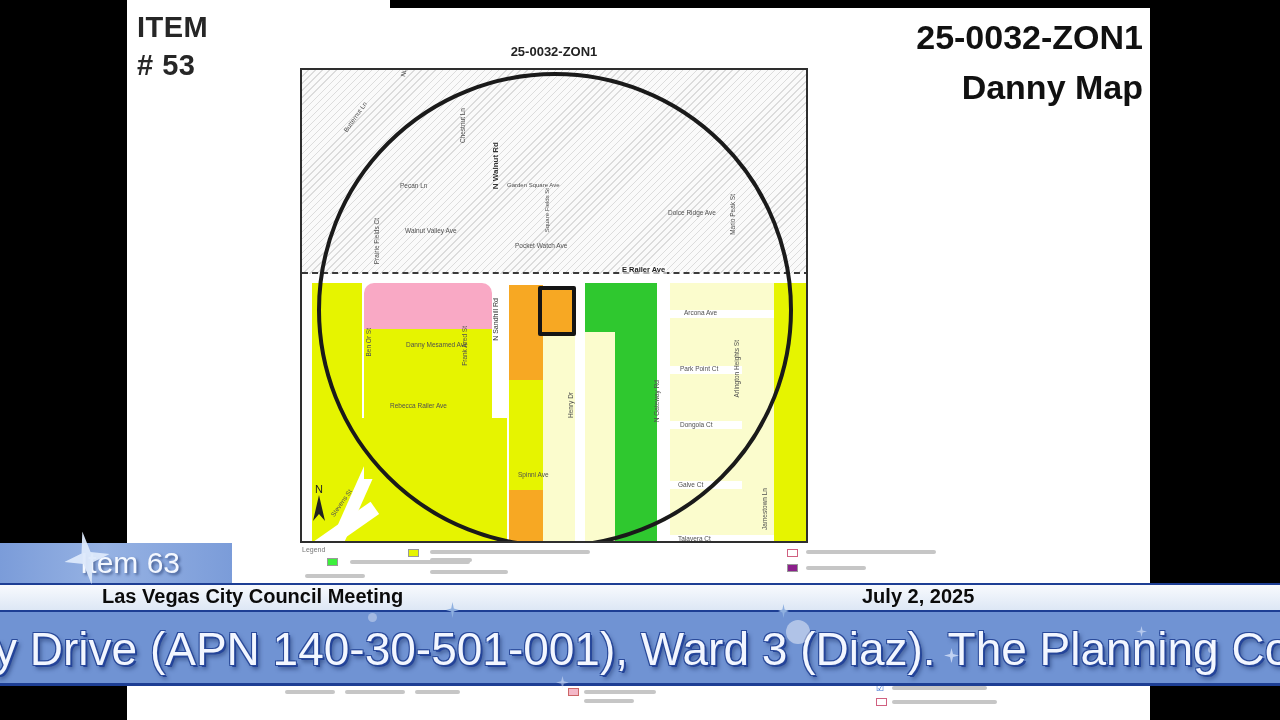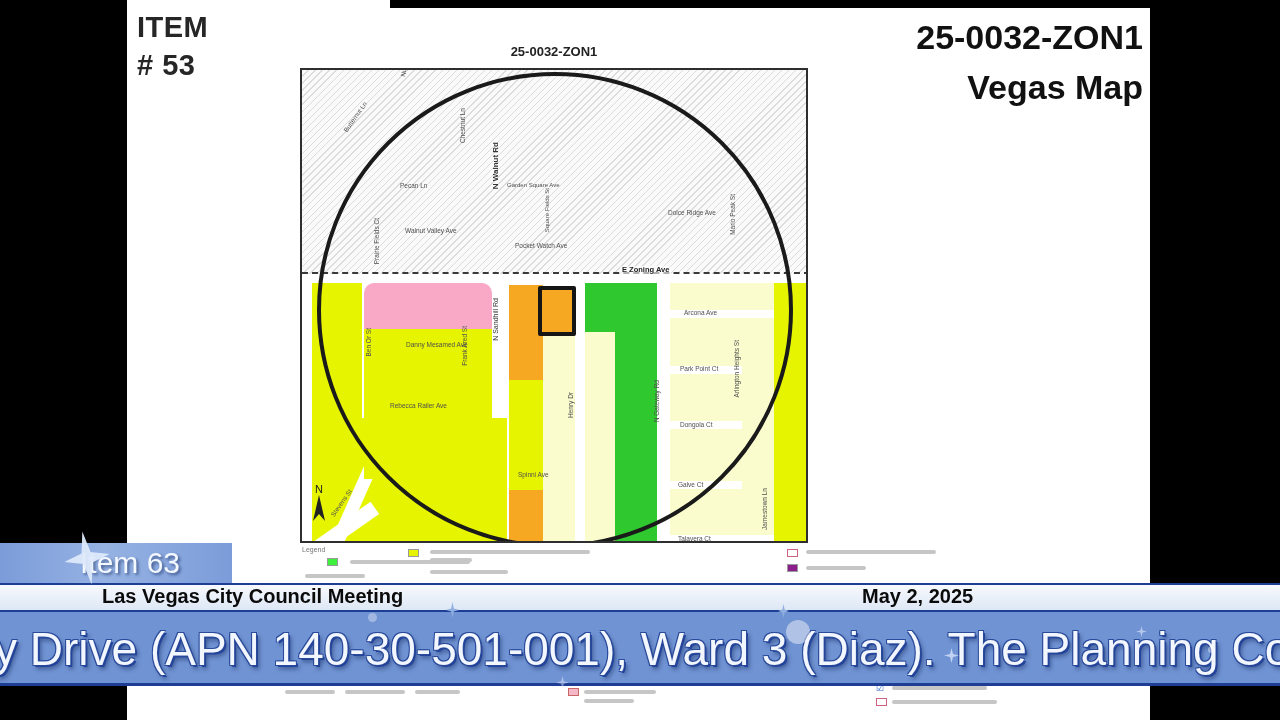--- a/index.html
+++ b/index.html
@@ -94,21 +94,21 @@
 
 <div class="slide"></div>
 <div class="top-black"></div>
 
 <div class="item-no">
   <div>ITEM</div>
   <div># 53</div>
 </div>
 <div class="case-title">
   <div>25-0032-ZON1</div>
-  <div>Vegas Map</div>
+  <div>Danny Map</div>
 </div>
 <div class="map-title">25-0032-ZON1</div>
 
 <div class="map">
   <div class="hatch"></div>
 
   <div class="zone z-chart" style="left:10px;top:213px;width:50px;height:262px;"></div>
   <div class="zone z-chart" style="left:10px;top:348px;width:195px;height:127px;"></div>
   <div class="zone z-road" style="left:8px;top:408px;width:15px;height:140px;transform:rotate(55deg);"></div>
   <div class="zone z-road" style="left:52px;top:350px;width:13px;height:140px;transform:rotate(24deg);"></div>
@@ -139,21 +139,21 @@
   <span class="ml v" style="left:158px;top:38px;">Chestnut Ln</span>
   <span class="ml v big" style="left:190px;top:72px;">N Walnut Rd</span>
   <span class="ml" style="left:98px;top:113px;">Pecan Ln</span>
   <span class="ml" style="left:205px;top:112px;font-size:6px;">Garden Square Ave</span>
   <span class="ml v" style="left:242px;top:118px;font-size:6px;">Square Fields St</span>
   <span class="ml" style="left:103px;top:158px;">Walnut Valley Ave</span>
   <span class="ml v" style="left:72px;top:148px;">Prairie Fields Ct</span>
   <span class="ml" style="left:213px;top:173px;">Pocket Watch Ave</span>
   <span class="ml" style="left:366px;top:140px;">Dolce Ridge Ave</span>
   <span class="ml v" style="left:428px;top:124px;">Mario Peak St</span>
-  <span class="ml owens-lbl" style="left:318px;top:196px;">E Zoning Ave</span>
+  <span class="ml owens-lbl" style="left:318px;top:196px;">E Railer Ave</span>
 
   <span class="ml v" style="left:190px;top:228px;font-size:7px;color:#333;">N Sandhill Rd</span>
   <span class="ml" style="left:104px;top:272px;">Danny Mesamed Ave</span>
   <span class="ml v" style="left:64px;top:258px;">Ben Or St</span>
   <span class="ml v" style="left:160px;top:256px;">Frank Ared St</span>
   <span class="ml" style="left:88px;top:333px;">Rebecca Railer Ave</span>
   <span class="ml v" style="left:266px;top:322px;">Henry Dr</span>
   <span class="ml v" style="left:352px;top:310px;">N Gateway Rd</span>
   <span class="ml" style="left:382px;top:240px;">Arcona Ave</span>
   <span class="ml" style="left:378px;top:296px;">Park Point Ct</span>
@@ -197,21 +197,21 @@
 <div class="sw" style="left:876px;top:698px;background:#fff;border-color:#d06080;"></div>
 <div class="bar" style="left:892px;top:700px;width:105px;"></div>
 
 <div class="badge">
   <span class="badge-text">Item 63</span>
 </div>
 <div class="star4 badge-star"></div>
 
 <div class="meetbar"></div>
 <span class="meet-title">Las Vegas City Council Meeting</span>
-<span class="meet-date">May 2, 2025</span>
+<span class="meet-date">July 2, 2025</span>
 
 <div class="ticker">
   <span class="ticker-text">y Drive (APN 140-30-501-001), Ward 3 (Diaz). The Planning Cor</span>
 </div>
 
 <div class="spark" style="left:786px;top:620px;width:24px;height:24px;background:rgba(255,255,255,.45);z-index:26;"></div>
 <div class="star4" style="left:944px;top:648px;width:15px;height:15px;background:rgba(228,237,255,.7);z-index:26;"></div>
 <div class="star4" style="left:1136px;top:626px;width:11px;height:11px;background:rgba(228,237,255,.6);z-index:26;"></div>
 <div class="star4" style="left:446px;top:602px;width:13px;height:16px;background:#8fb0e0;z-index:26;"></div>
 <div class="star4" style="left:778px;top:604px;width:11px;height:14px;background:#8fb0e0;z-index:26;"></div>

